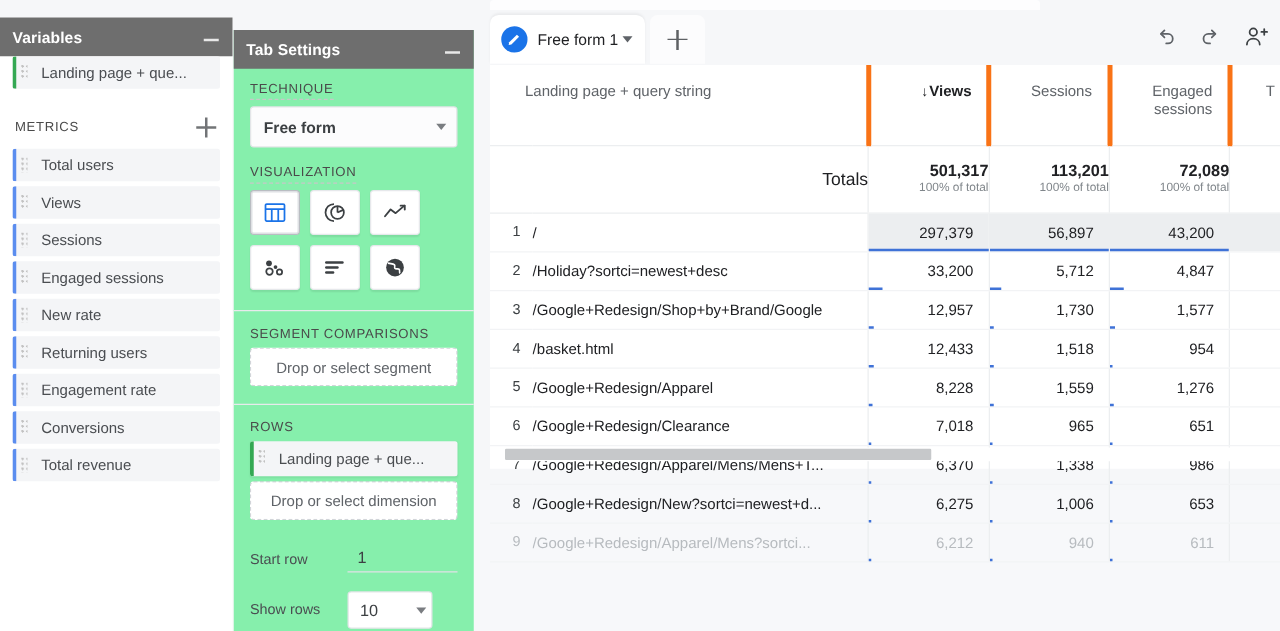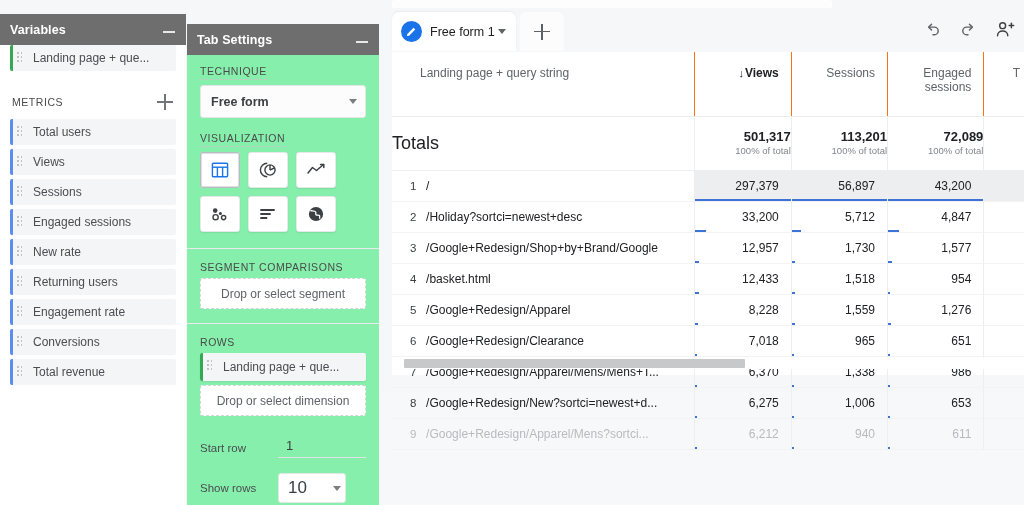--- a/index.html
+++ b/index.html
@@ -122,21 +122,21 @@
   .field-row {
     display: flex; align-items: center; height: 36px; margin-top: 4px;
   }
   .field-row .fl { width: 78px; font-size: 11.5px; color: #4a4d51; }
   .num-underline {
     flex: 1; border-bottom: 1px solid #e0e2e5; font-size: 13px; color: #3c4043;
     padding: 0 0 4px 8px;
   }
   .mini-select {
     width: 68px; height: 30px; border: 1px solid #e3e5e8; border-radius: 3px; background: #fff;
-    display: flex; align-items: center; padding: 0 4px 0 9px; font-size: 17px; color: #3c4043;
+    display: flex; align-items: center; padding: 0 4px 0 9px; font-size: 13px; color: #3c4043;
     cursor: pointer;
   }
   .mini-select .val { flex: 1; }
 
   
   .canvas { position: absolute; left: 380px; top: 8px; right: 0; bottom: 0; }
 
   .tabbar { position: relative; height: 44px; }
   .tab-pill {
     position: absolute; left: 12px; top: 4px; height: 39px; width: 124px;
@@ -178,29 +178,29 @@
 
   .t th, .t td { padding: 0; vertical-align: middle; }
 
   .hdr-row th {
     height: 64px; vertical-align: top; padding-top: 14px;
     border-bottom: 1px solid #eceef0; font-size: 12px; font-weight: normal;
   }
   .hdr-dim { text-align: left; padding-left: 28px !important; color: #5f6368; }
   .hdr-m {
     text-align: right; padding-right: 12px !important; color: #5f6368;
-    border-left: 1px solid #f97316;
+    border-left: 4px solid #f97316;
   }
   .hdr-m.sorted { color: #202124; font-weight: bold; }
   .sort-arrow { font-size: 11px; font-weight: normal; margin-right: 1px; }
 
   .totals-row td {
     height: 54px; border-bottom: 1px solid #eceef0; vertical-align: middle;
   }
-  .totals-label { padding-left: 60px; font-size: 18px; color: #202124; }
+  .totals-label { padding-left: 60px; font-size: 14px; color: #202124; text-align: right; }
   .totals-val {
     text-align: right; padding-right: 12px; border-left: 1px solid #eceef0;
     line-height: 1.35;
   }
   .totals-val .big { font-size: 13px; font-weight: bold; color: #202124; }
   .totals-val .sub { font-size: 9.5px; color: #80868b; }
 
   .drow td { height: 31px; border-bottom: 1px solid #f2f3f5; }
   .drow .idx { text-align: left; padding-left: 18px; font-size: 11.5px; color: #3c4043; }
   .drow .dim {

